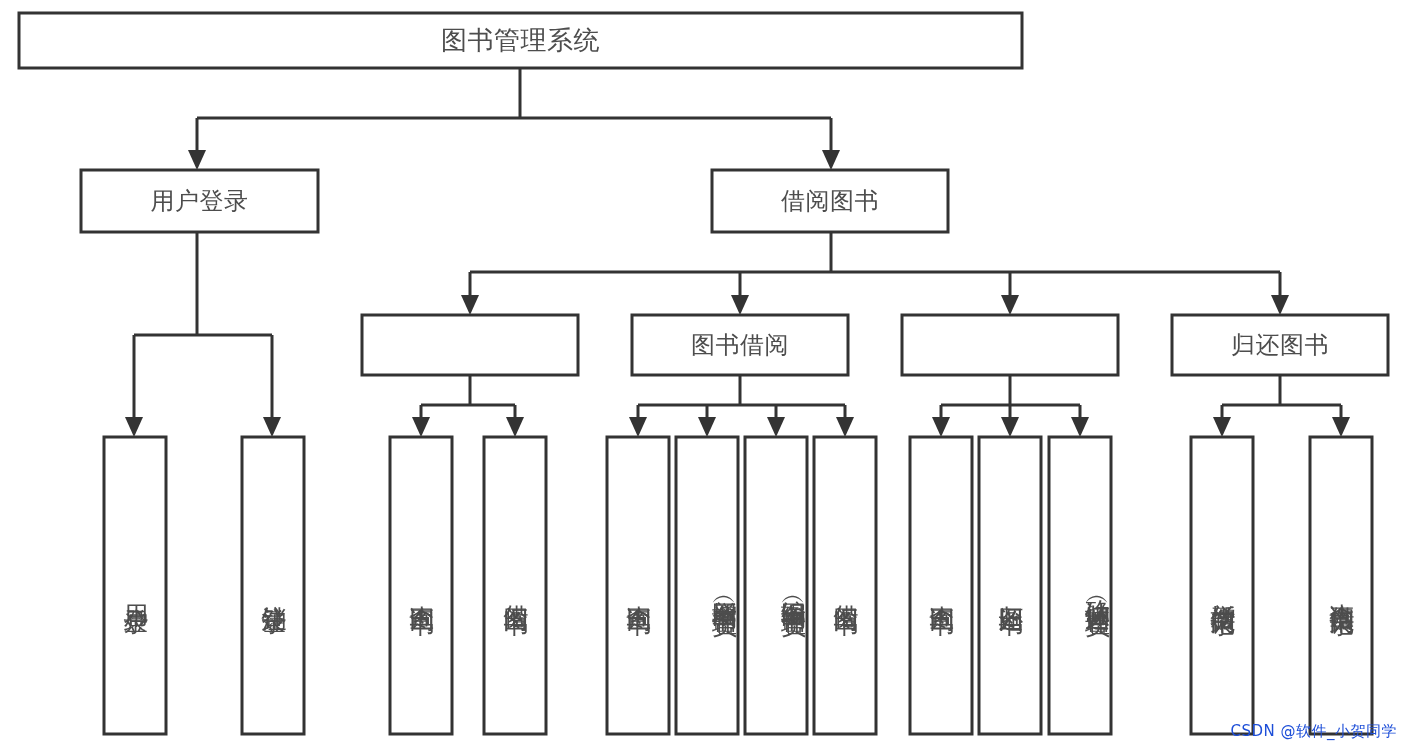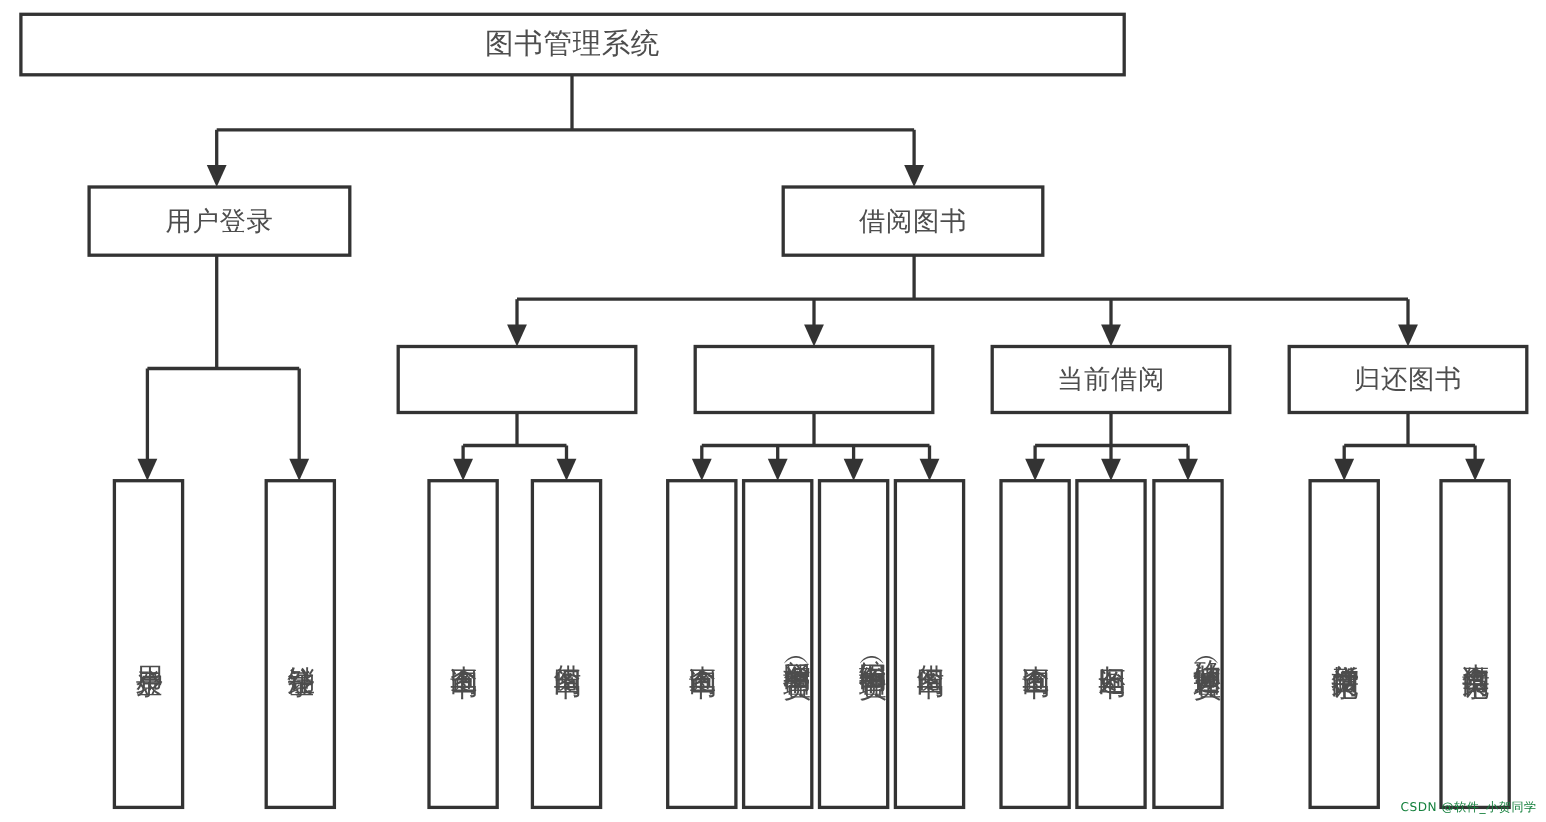--- a/index.html
+++ b/index.html
@@ -67,22 +67,22 @@
     letter-spacing: 2px;
     padding-top: 6px;
   }
   .node-label.root {
     font-size: 26px;
   }
   #watermark {
     position: absolute;
     right: 8px;
     bottom: 6px;
-    font-size: 11px;
-    color: #15803d;
+    font-size: 15px;
+    color: #1d4ed8;
     font-family: "DejaVu Sans", "Liberation Sans", sans-serif;
     letter-spacing: 0.5px;
     white-space: nowrap;
     pointer-events: none;
   }
 </style>
 </head>
 <body>
 
 <div id="diagram-root">
@@ -182,21 +182,21 @@
       <rect class="node-box" x="1191" y="437" width="62" height="297"></rect>
       <rect class="node-box" x="1310" y="437" width="62" height="297"></rect>
     </g>
   </svg>
 
   <div class="node-label horizontal root" style="left:19px; top:13px; width:1003px; height:55px;">图书管理系统</div>
 
   <div class="node-label horizontal" style="left:81px; top:170px; width:237px; height:62px;">用户登录</div>
   <div class="node-label horizontal" style="left:712px; top:170px; width:236px; height:62px;">借阅图书</div>
 
-  <div class="node-label horizontal" style="left:902px; top:315px; width:216px; height:60px;">当前借阅</div>
+  <div class="node-label horizontal" style="left:632px; top:315px; width:216px; height:60px;">图书借阅</div>
   <div class="node-label horizontal" style="left:1172px; top:315px; width:216px; height:60px;">归还图书</div>
 
   <div class="node-label vertical" style="left:104px; top:437px; width:62px; height:297px;">用户登录</div>
   <div class="node-label vertical" style="left:242px; top:437px; width:62px; height:297px;">注销登录</div>
 
   <div class="node-label vertical" style="left:390px; top:437px; width:62px; height:297px;">查询图书</div>
   <div class="node-label vertical" style="left:484px; top:437px; width:62px; height:297px;">借阅图书</div>
 
   <div class="node-label vertical" style="left:607px; top:437px; width:62px; height:297px;">查询图书</div>
   <div class="node-label vertical" style="left:676px; top:437px; width:62px; height:297px; align-items:flex-start;">新增图书（管理员）</div>

